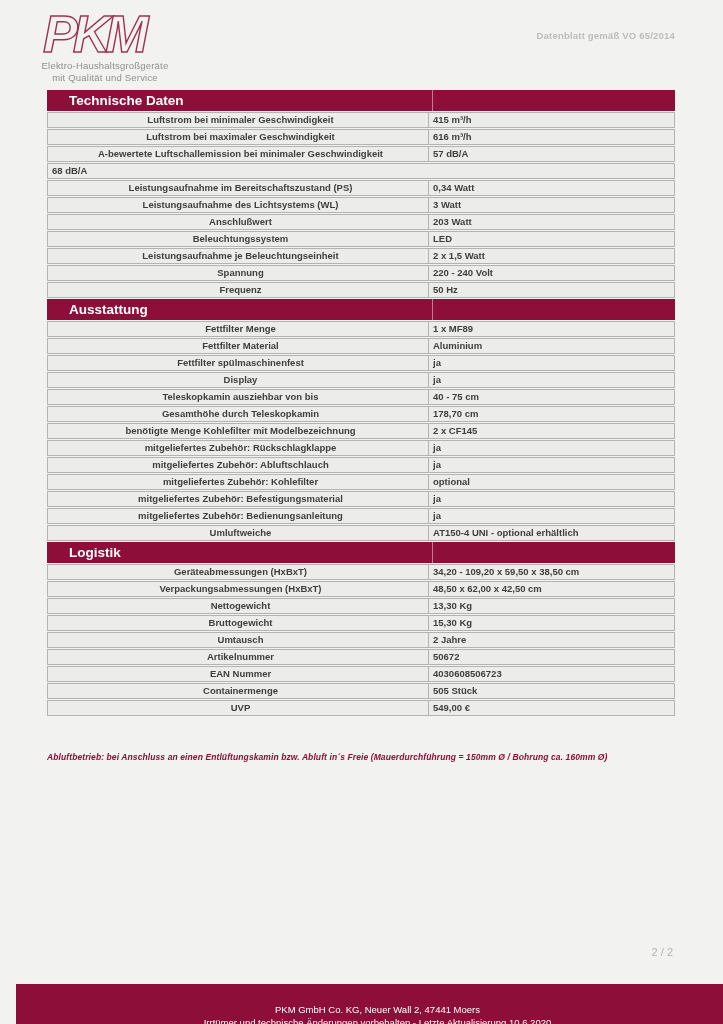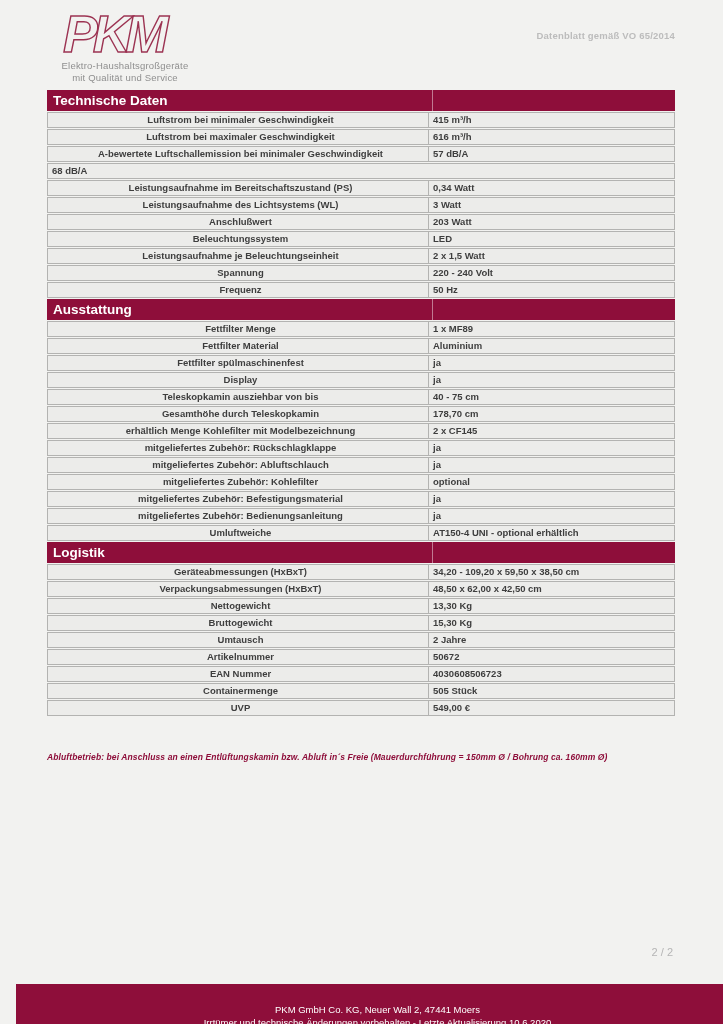--- a/index.html
+++ b/index.html
@@ -3,35 +3,35 @@
 <meta charset="utf-8">
 <style>
   html,body{margin:0;padding:0;}
   body{
     width:723px;height:1024px;position:relative;overflow:hidden;
     background:#f2f2f0;
     font-family:"Liberation Sans","DejaVu Sans",sans-serif;
     -webkit-font-smoothing:antialiased;
   }
   
-  .logo-block{position:absolute;left:55px;top:8px;width:140px;text-align:center;}
+  .logo-block{position:absolute;left:35px;top:8px;width:140px;text-align:center;}
   .logo-svg{display:block;margin:0 auto;}
   .tagline{color:#8f8f8f;font-size:9.5px;line-height:12px;letter-spacing:.2px;}
   .doc-label{
     position:absolute;top:30px;right:48px;
     color:#bcbcbc;font-size:9.5px;font-weight:bold;letter-spacing:.2px;
   }
   
   .spec-tables{position:absolute;left:47px;top:90px;width:628px;}
   .section-header{
     display:flex;height:21px;margin-bottom:1px;
     background:#8e0e3a;color:#ffffff;
     font-size:13.5px;font-weight:bold;line-height:21px;
   }
-  .section-header .sh-left{flex:0 0 386px;padding-left:6px;box-sizing:border-box;
+  .section-header .sh-left{flex:0 0 386px;padding-left:22px;box-sizing:border-box;
     border-right:1px solid rgba(255,255,255,.45);}
   .section-header .sh-right{flex:1;}
   .spec-row{
     display:flex;height:14px;margin-bottom:1px;
     background:#ececea;border:1px solid #b3b3b1;
     color:#3e3e3e;font-size:9.5px;font-weight:bold;line-height:14px;
   }
   .spec-row .cell-label{
     flex:0 0 381px;padding-left:5px;box-sizing:border-box;
     border-right:1px solid #b3b3b1;
@@ -144,21 +144,21 @@
       </div>
         <div class="spec-row" style="">
         <div class="cell-label">Teleskopkamin ausziehbar von bis</div>
         <div class="cell-value">40 - 75 cm</div>
       </div>
         <div class="spec-row" style="">
         <div class="cell-label">Gesamthöhe durch Teleskopkamin</div>
         <div class="cell-value">178,70 cm</div>
       </div>
         <div class="spec-row" style="">
-        <div class="cell-label">erhältlich Menge Kohlefilter mit Modelbezeichnung</div>
+        <div class="cell-label">benötigte Menge Kohlefilter mit Modelbezeichnung</div>
         <div class="cell-value">2 x CF145</div>
       </div>
         <div class="spec-row" style="">
         <div class="cell-label">mitgeliefertes Zubehör: Rückschlagklappe</div>
         <div class="cell-value">ja</div>
       </div>
         <div class="spec-row" style="">
         <div class="cell-label">mitgeliefertes Zubehör: Abluftschlauch</div>
         <div class="cell-value">ja</div>
       </div>

